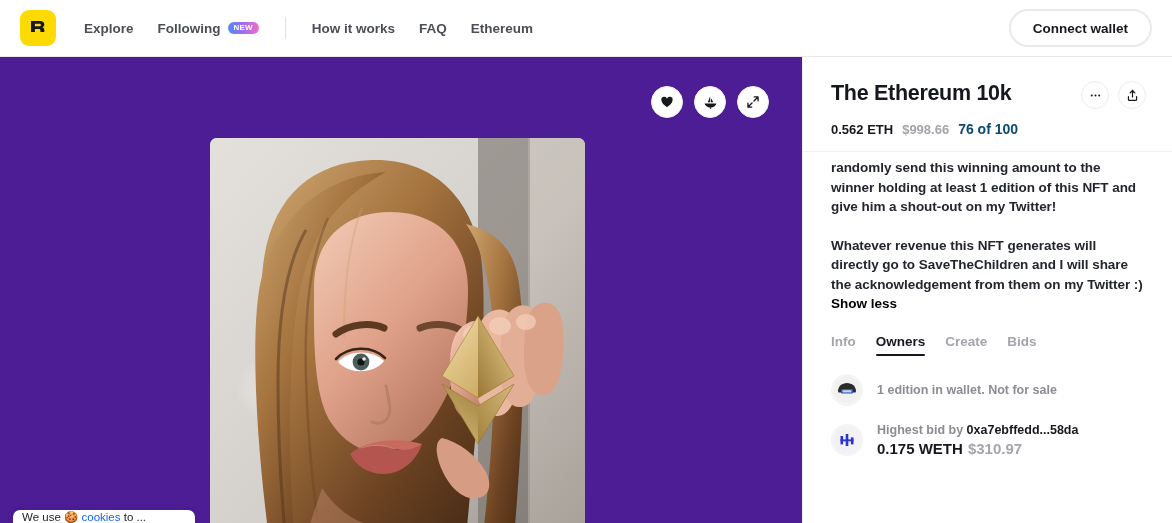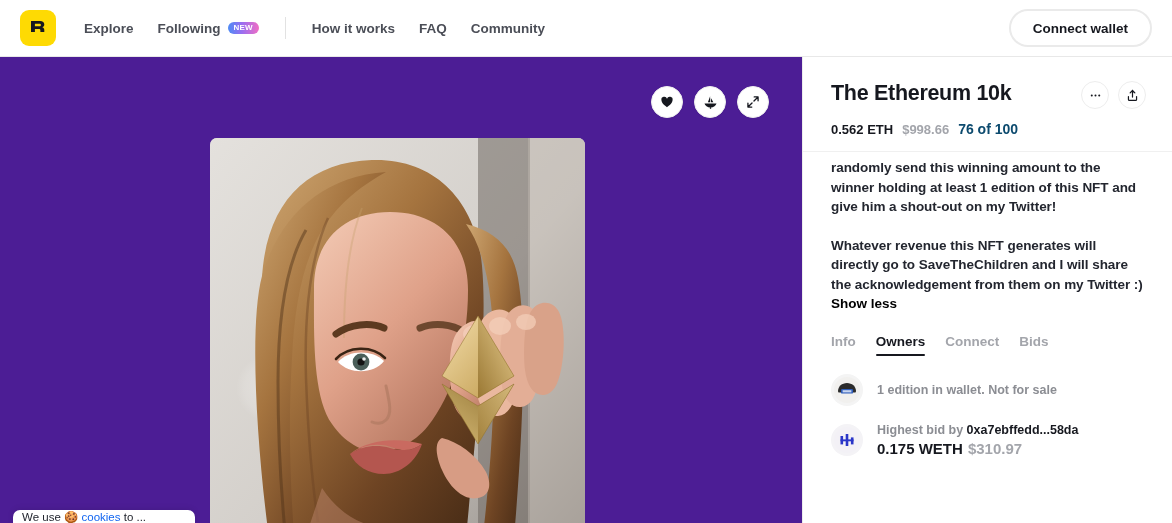--- a/index.html
+++ b/index.html
@@ -267,21 +267,21 @@
       <span class="badge-new">NEW</span>
     </a>
     <span class="nav-divider"></span>
     <a class="nav-link">
       <span>How it works</span>
     </a>
     <a class="nav-link">
       <span>FAQ</span>
     </a>
     <a class="nav-link">
-      <span>Community</span>
+      <span>Ethereum</span>
     </a>
   </div>
 
   <div id="header-actions">
     <button id="connect-btn">Connect wallet</button>
 
   </div>
 </div>
 
 <div id="body">
@@ -448,21 +448,21 @@
     <div id="detail-scroll">
       <div id="desc">
         <p>randomly send this winning amount to the winner holding at least 1 edition of this NFT and give him a shout-out on my Twitter!</p>
         <p>Whatever revenue this NFT generates will directly go to SaveTheChildren and I will share the acknowledgement from them on my Twitter :)</p>
         <span id="show-less">Show less</span>
       </div>
 
       <div id="tabs">
         <div class="tab">Info</div>
         <div class="tab active">Owners</div>
-        <div class="tab">Connect</div>
+        <div class="tab">Create</div>
         <div class="tab">Bids</div>
       </div>
 
       <div id="owner-list">
 
         <div class="owner-row">
           <div class="avatar" style="background:#f4f4f4;">
             <svg width="26" height="26" viewBox="0 0 26 26" aria-hidden="true">
               <circle cx="13" cy="13" r="13" fill="#f1f0ee"></circle>
               <path d="M4 14c0-4.4 4-8 9-8s9 3.6 9 8c0 .9-.3 1.5-1 1.5H5c-.7 0-1-.6-1-1.5z" fill="#2b2b2b"></path>

